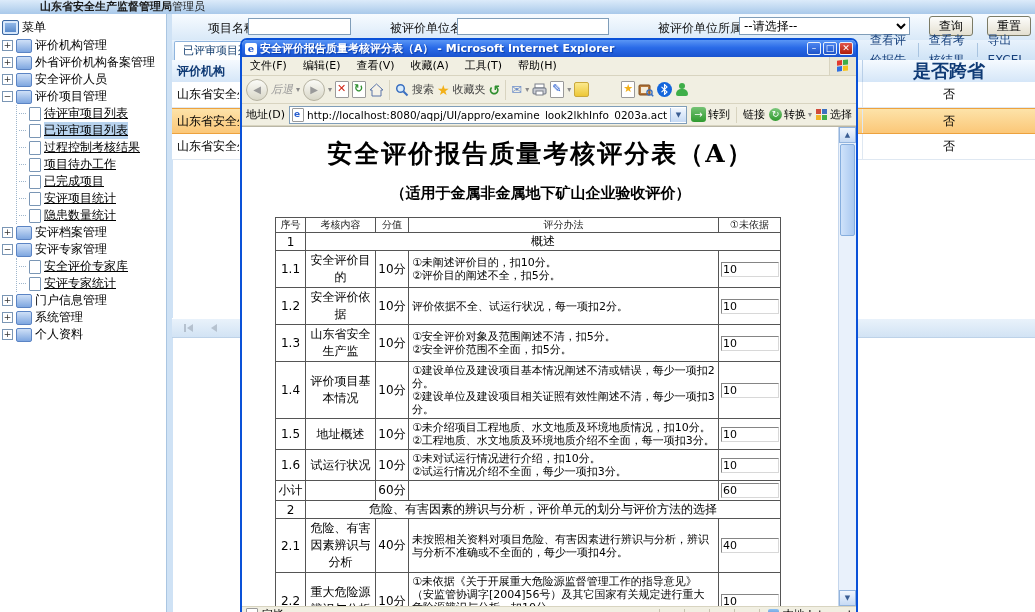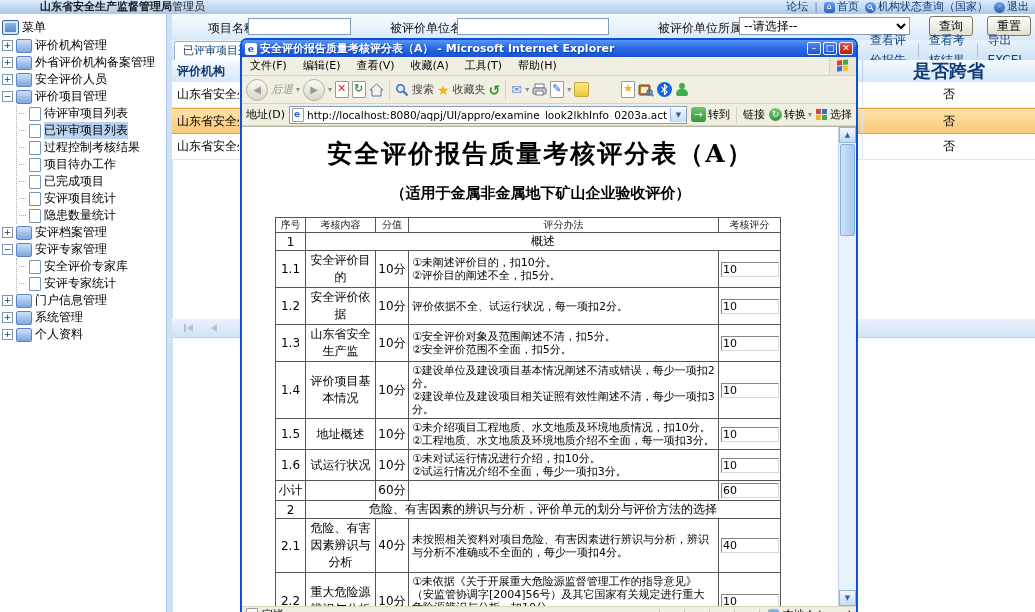--- a/index.html
+++ b/index.html
@@ -21,21 +21,21 @@
   .sidebar{position:absolute;left:0;top:14px;width:166px;height:598px;background:#fff;overflow:hidden;}
   .splitter{position:absolute;left:166px;top:14px;width:6px;height:598px;background:#cfe2f5;border-left:1px solid #aac6e2;}
   .troot{display:flex;align-items:center;gap:3px;padding:5px 0 2px 2px;height:16px;}
   .troot .rico{width:15px;height:13px;background:linear-gradient(#9ec2ee,#4c7fc4);border:1px solid #3a66a0;border-radius:2px;box-shadow:inset 0 0 0 2px #d8e8fb;}
   .titem,.tchild{display:flex;align-items:center;gap:3px;height:17px;cursor:pointer;white-space:nowrap;}
   .titem{padding-left:2px;}
   .tbox{width:9px;height:9px;border:1px solid #7a96b5;background:#fff;font-size:9px;line-height:8px;
         text-align:center;color:#333;flex:0 0 auto;}
   .tico{width:14px;height:12px;background:linear-gradient(#cfe0f7,#7fa7e0);border:1px solid #5b84c4;border-radius:2px;flex:0 0 auto;}
   .tgroup{margin-left:16px;border-left:1px dotted #9fb6cc;}
-  .tchild{padding-left:2px;}
+  .tchild{padding-left:2px;text-decoration:underline;}
   .tchild::before{content:"";width:7px;border-top:1px dotted #9fb6cc;flex:0 0 auto;}
   .tpage{width:10px;height:12px;background:#fff;border:1px solid #7a96b5;border-radius:1px;flex:0 0 auto;}
   .tlabel{font-size:12px;}
   .tchild.sel .tlabel{background:#b8d3ee;}
   
   .formbar{position:absolute;left:172px;top:14px;width:863px;height:26px;
            background:linear-gradient(#f7fbff,#d9e9f8);}
   .formbar .flabel{position:absolute;top:6px;font-size:12px;color:#111;}
   .tinput{position:absolute;top:4px;height:15px;border:1px solid #7f9db9;background:#fff;font-size:11px;padding:0 2px;}
   .fselect{position:absolute;top:3px;height:18px;width:171px;border:1px solid #7f9db9;background:#fff;font-size:12px;font-family:inherit;}
@@ -147,43 +147,20 @@
   .statmini{width:11px;height:11px;background:linear-gradient(#8fc0f0,#3a76c8);border-radius:2px;}
   .spacer{flex:1;}
   svg{display:block;}
 </style>
 </head>
 <body>
 
 <div class="topbar">
   <span class="apptitle">山东省安全生产监督管理局</span>
   <span class="user">管理员</span>
-  <div class="toplinks">
-    <span class="toplink">
-        <span>论坛</span>
-      </span>
-    <span class="tsep">|</span>
-    <span class="toplink">
-      <span class="mini-ic">⌂</span>
-      <span>首页</span>
-      </span>
-    <span class="toplink">
-      <span class="mini-ic round">
-        <svg width="7" height="7" viewBox="0 0 10 10">
-            <circle cx="4" cy="4" r="2.6" fill="none" stroke="#fff" stroke-width="1.4"></circle>
-            <line x1="6" y1="6" x2="9" y2="9" stroke="#fff" stroke-width="1.6"></line>
-          </svg>
-      </span>
-      <span>机构状态查询（国家）</span>
-      </span>
-    <span class="toplink">
-      <span class="mini-ic round">◦</span>
-      <span>退出</span>
-      </span>
-  </div>
 </div>
 
 <div class="sidebar">
   <div class="troot">
     <span class="rico"></span>
     <span class="tlabel">菜单</span>
   </div>
   <div>
       <div class="titem">
         <span class="tbox">+</span>
@@ -479,21 +456,21 @@
             <col style="width:33px">
             <col style="width:310px">
             <col style="width:62px">
           </colgroup>
         <tbody>
             <tr class="hdr">
               <td>序号</td>
               <td>考核内容</td>
               <td>分值</td>
               <td>评分办法</td>
-              <td>考核评分</td>
+              <td>①未依据</td>
             </tr>
             <tr class="sec">
               <td class="c">1</td>
               <td class="c" colspan="4">概述</td>
             </tr>
             <tr>
               <td class="c">1.1</td>
               <td class="c">安全评价目的</td>
               <td class="c">10分</td>
               <td class="m">①未阐述评价目的，扣10分。

